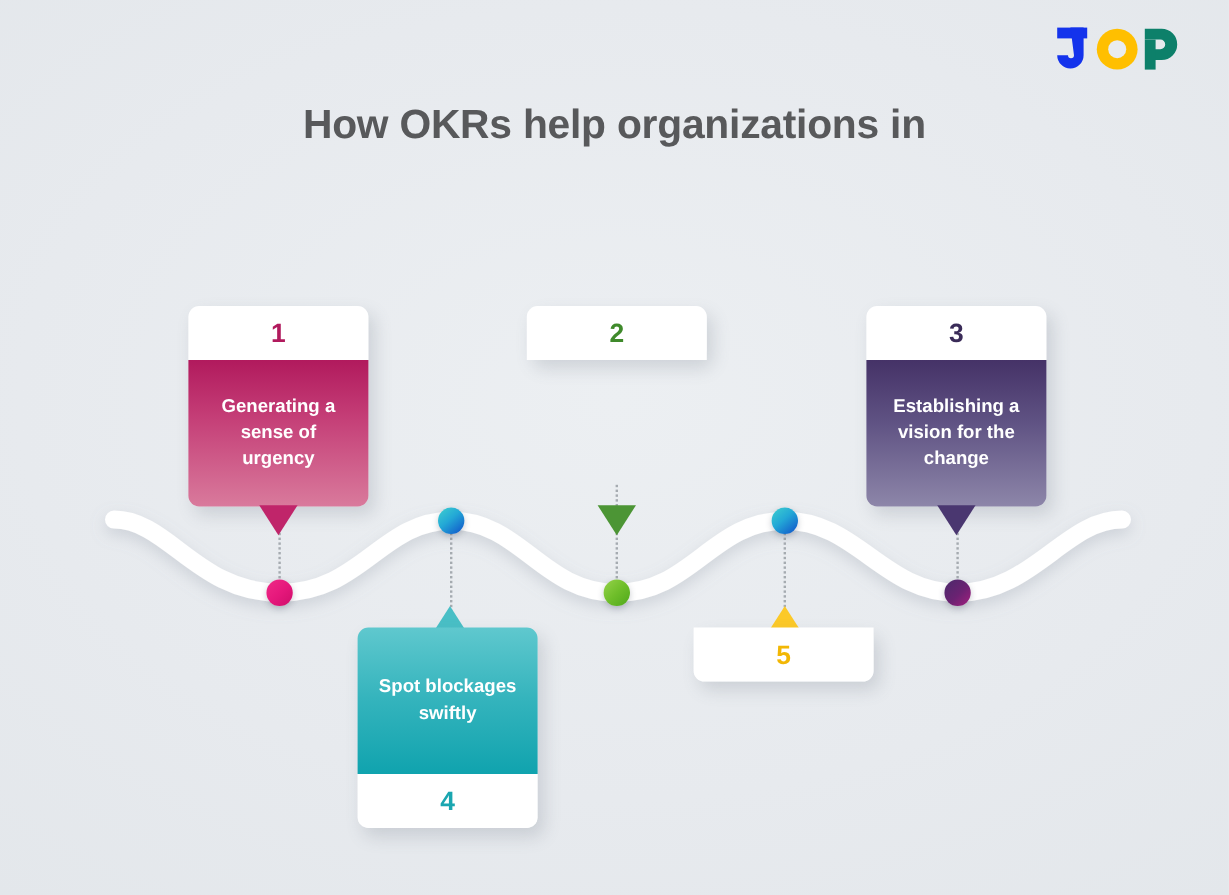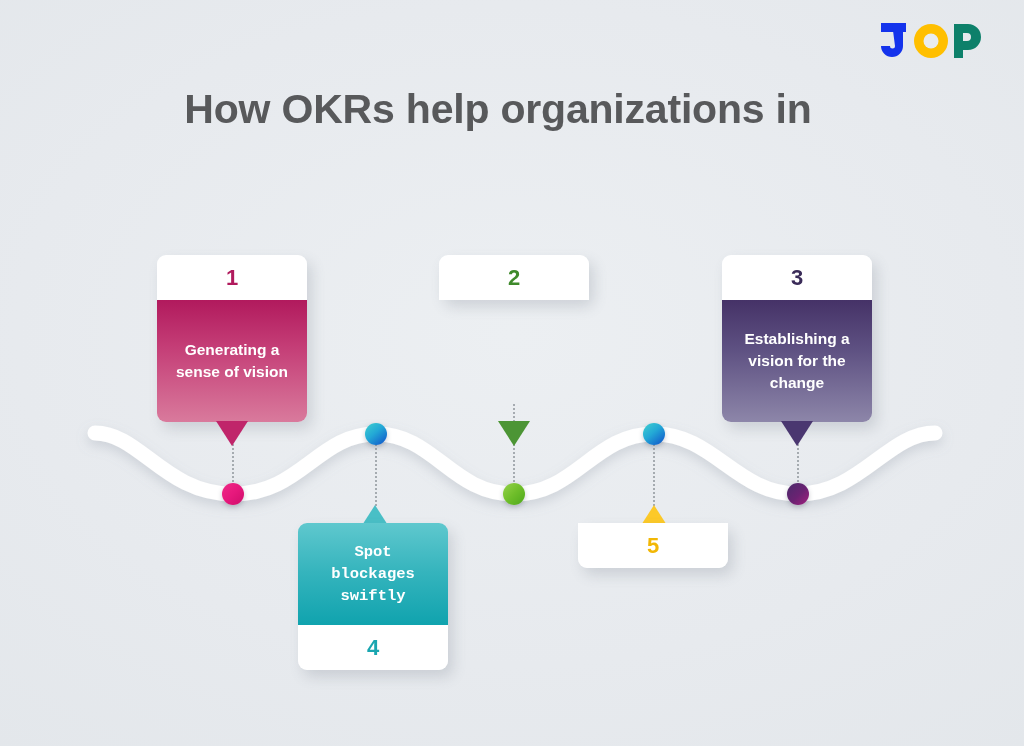--- a/index.html
+++ b/index.html
@@ -28,25 +28,25 @@
     position: absolute;
     left: 879px;
     top: 21px;
     width: 105px;
     height: 40px;
   }
 
   
   #title {
     position: absolute;
-    left: 98px;
+    left: 112px;
     top: 82px;
     width: 800px;
     text-align: center;
-    font-size: 41px;
+    font-size: 34px;
     font-weight: bold;
     line-height: 1.32;
     color: #58595b;
     letter-spacing: -0.2px;
   }
   #title .line { display: block; }
 
   
   #wave {
     position: absolute;
@@ -105,23 +105,22 @@
   
   .card.top .num-band {
     border-radius: 9px 9px 0 0;
   }
   .card.top .body {
     height: 122px;
     border-radius: 0 0 9px 9px;
   }
   
   .card.bottom .body {
-    height: 102px;
+    height: 122px;
     border-radius: 9px 9px 0 0;
-    font-family: Liberation Mono, monospace;
   }
   .card.bottom .num-band {
     border-radius: 0 0 9px 9px;
   }
 
   
   .pointer {
     position: absolute;
     width: 0;
     height: 0;
@@ -201,21 +200,21 @@
   <div class="connector" style="left:653px; top:444px; height:74px;"></div>
 
   <div class="wave-dot" style="left:222px; top:483px; background:linear-gradient(135deg,#ef2a86 0%,#e6187c 50%,#cf0e6a 100%);"></div>
   <div class="wave-dot" style="left:365px; top:423px; background:linear-gradient(140deg,#3fd0cf 0%,#23a8d6 45%,#0f4fc9 100%);"></div>
   <div class="wave-dot" style="left:503px; top:483px; background:linear-gradient(135deg,#95d24a 0%,#6fbe2a 50%,#4ea81b 100%);"></div>
   <div class="wave-dot" style="left:643px; top:423px; background:linear-gradient(140deg,#3fd0cf 0%,#23a8d6 45%,#0f4fc9 100%);"></div>
   <div class="wave-dot" style="left:787px; top:483px; background:linear-gradient(135deg,#4a2a6b 0%,#6b2272 55%,#a31f7e 100%);"></div>
 
   <div class="card top theme-pink" style="left:157px; top:255px;">
     <div class="num-band">1</div>
-    <div class="body">Generating a sense of vision</div>
+    <div class="body">Generating a sense of urgency</div>
   </div>
   <div class="pointer down theme-pink pt" style="left:216px; top:421px;"></div>
 
   <div class="card top theme-green" style="left:439px; top:255px;">
     <div class="num-band">2</div>
   </div>
   <div class="pointer down theme-green pt" style="left:498px; top:421px;"></div>
 
   <div class="card top theme-purple" style="left:722px; top:255px;">
     <div class="num-band">3</div>

